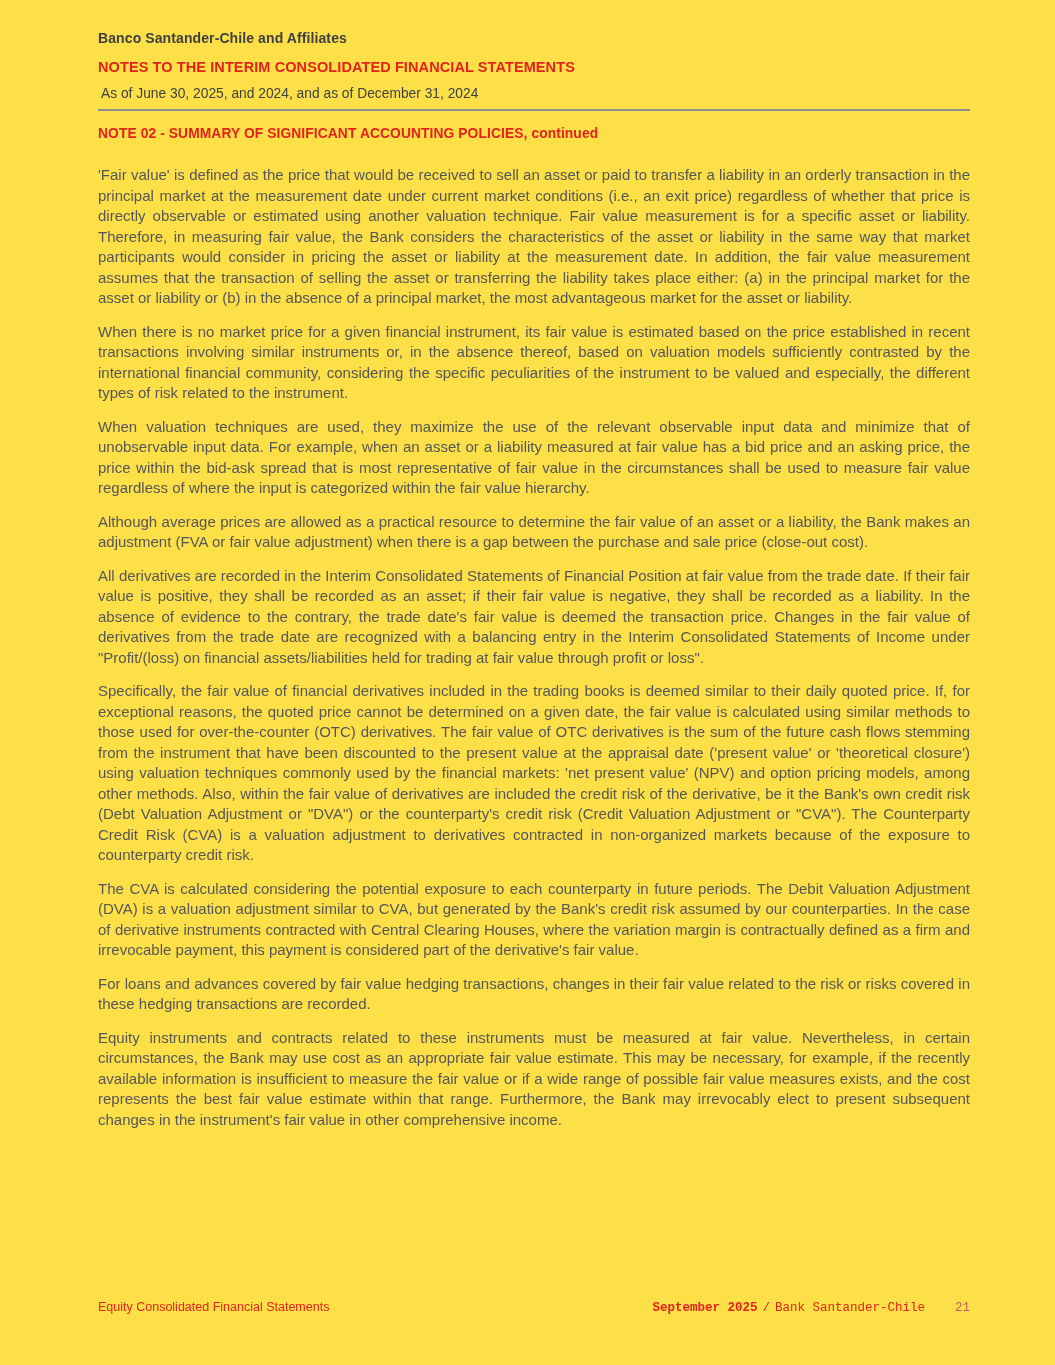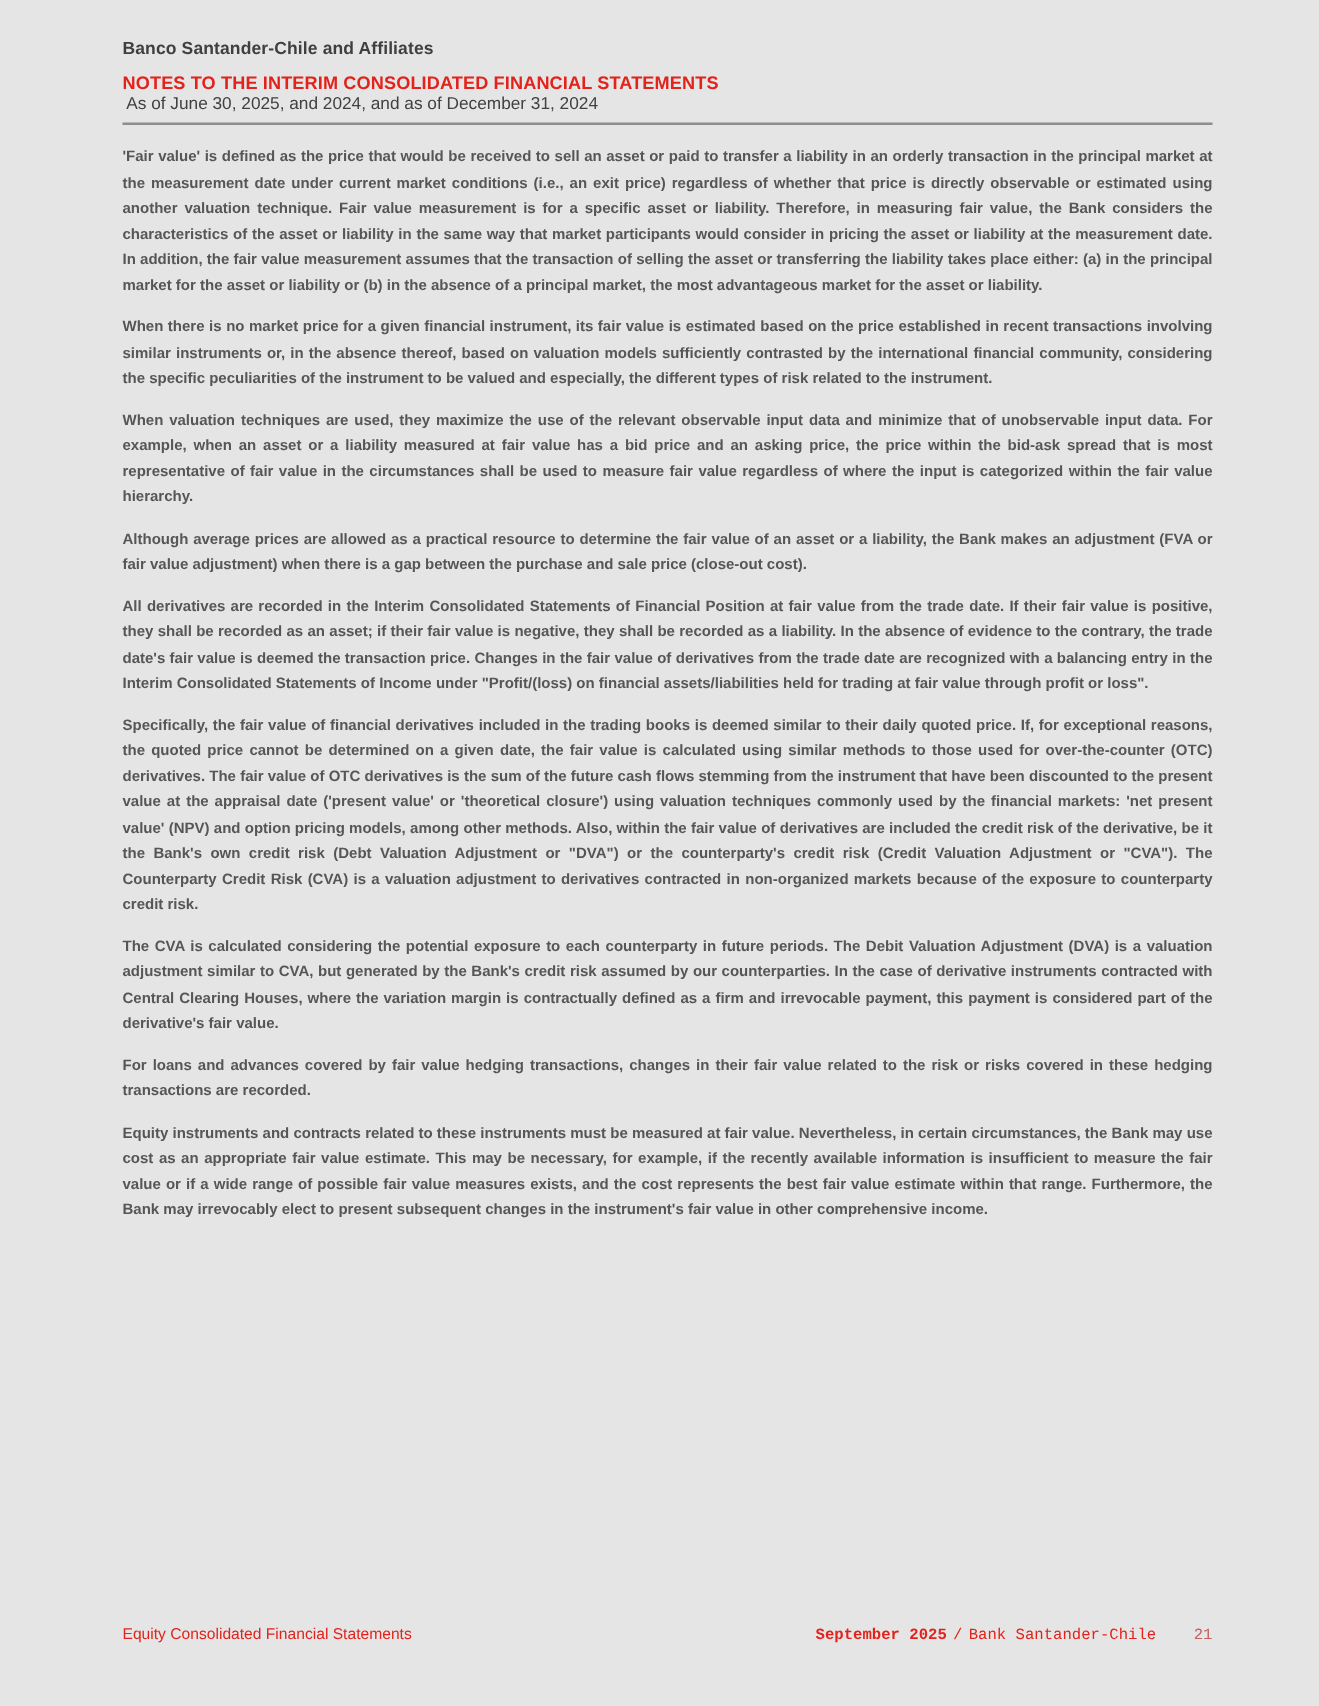--- a/index.html
+++ b/index.html
@@ -7,39 +7,40 @@
   body {
     width: 1055px;
     height: 1365px;
     position: relative;
     font-family: "Liberation Sans", sans-serif;
     overflow: hidden;
   }
   .page {
     position: absolute;
     inset: 0;
-    background: #e5e5e5;
+    background: #fde047;
   }
   .content {
     position: absolute;
     left: 98px;
     right: 85px;
     top: 30px;
   }
   .company-name {
     font-size: 14px;
     font-weight: 700;
     color: #3f3f41;
     margin-bottom: 13px;
     letter-spacing: 0.1px;
   }
   .doc-title {
     font-size: 14.5px;
     font-weight: 700;
     color: #e2231c;
+    margin-bottom: 11px;
     letter-spacing: 0.1px;
   }
   .date-line {
     font-size: 13.8px;
     font-weight: 400;
     color: #414042;
     padding-left: 3px;
     margin-bottom: 8px;
   }
   .rule {
@@ -48,26 +49,25 @@
     margin: 0 0 15px 0;
   }
   .section-heading {
     font-size: 13.8px;
     font-weight: 700;
     color: #e2231c;
     margin-bottom: 24px;
     letter-spacing: 0.1px;
   }
   .body-text p {
-    font-size: 12px;
+    font-size: 15px;
     line-height: 20.5px;
     color: #565658;
     text-align: justify;
     margin-bottom: 13px;
-    font-weight: bold;
   }
   .footer {
     position: absolute;
     left: 98px;
     right: 85px;
     top: 1300px;
     display: flex;
     justify-content: space-between;
     align-items: baseline;
     font-size: 12.5px;
@@ -109,20 +109,21 @@
   <div class="content">
 
     <div class="company-name">Banco Santander-Chile and Affiliates</div>
 
     <div class="doc-title">NOTES TO THE INTERIM CONSOLIDATED FINANCIAL STATEMENTS</div>
 
     <div class="date-line">As of June 30, 2025, and 2024, and as of December 31, 2024</div>
 
     <hr class="rule">
 
+    <div class="section-heading">NOTE 02 - SUMMARY OF SIGNIFICANT ACCOUNTING POLICIES, continued</div>
 
     <div class="body-text">
       <p>'Fair value' is defined as the price that would be received to sell an asset or paid to transfer a liability in an orderly transaction in the principal market at the measurement date under current market conditions (i.e., an exit price) regardless of whether that price is directly observable or estimated using another valuation technique. Fair value measurement is for a specific asset or liability. Therefore, in measuring fair value, the Bank considers the characteristics of the asset or liability in the same way that market participants would consider in pricing the asset or liability at the measurement date. In addition, the fair value measurement assumes that the transaction of selling the asset or transferring the liability takes place either: (a) in the principal market for the asset or liability or (b) in the absence of a principal market, the most advantageous market for the asset or liability.</p>
       <p>When there is no market price for a given financial instrument, its fair value is estimated based on the price established in recent transactions involving similar instruments or, in the absence thereof, based on valuation models sufficiently contrasted by the international financial community, considering the specific peculiarities of the instrument to be valued and especially, the different types of risk related to the instrument.</p>
       <p>When valuation techniques are used, they maximize the use of the relevant observable input data and minimize that of unobservable input data. For example, when an asset or a liability measured at fair value has a bid price and an asking price, the price within the bid-ask spread that is most representative of fair value in the circumstances shall be used to measure fair value regardless of where the input is categorized within the fair value hierarchy.</p>
       <p>Although average prices are allowed as a practical resource to determine the fair value of an asset or a liability, the Bank makes an adjustment (FVA or fair value adjustment) when there is a gap between the purchase and sale price (close-out cost).</p>
       <p>All derivatives are recorded in the Interim Consolidated Statements of Financial Position at fair value from the trade date. If their fair value is positive, they shall be recorded as an asset; if their fair value is negative, they shall be recorded as a liability. In the absence of evidence to the contrary, the trade date's fair value is deemed the transaction price. Changes in the fair value of derivatives from the trade date are recognized with a balancing entry in the Interim Consolidated Statements of Income under "Profit/(loss) on financial assets/liabilities held for trading at fair value through profit or loss".</p>
       <p>Specifically, the fair value of financial derivatives included in the trading books is deemed similar to their daily quoted price. If, for exceptional reasons, the quoted price cannot be determined on a given date, the fair value is calculated using similar methods to those used for over-the-counter (OTC) derivatives. The fair value of OTC derivatives is the sum of the future cash flows stemming from the instrument that have been discounted to the present value at the appraisal date ('present value' or 'theoretical closure') using valuation techniques commonly used by the financial markets: 'net present value' (NPV) and option pricing models, among other methods. Also, within the fair value of derivatives are included the credit risk of the derivative, be it the Bank's own credit risk (Debt Valuation Adjustment or "DVA") or the counterparty's credit risk (Credit Valuation Adjustment or "CVA").  The Counterparty Credit Risk (CVA) is a valuation adjustment to derivatives contracted in non-organized markets because of the exposure to counterparty credit risk.</p>
       <p>The CVA is calculated considering the potential exposure to each counterparty in future periods. The Debit Valuation Adjustment (DVA) is a valuation adjustment similar to CVA, but generated by the Bank's credit risk assumed by our counterparties. In the case of derivative instruments contracted with Central Clearing Houses, where the variation margin is contractually defined as a firm and irrevocable payment, this payment is considered part of the derivative's fair value.</p>
       <p>For loans and advances covered by fair value hedging transactions, changes in their fair value related to the risk or risks covered in these hedging transactions are recorded.</p>

